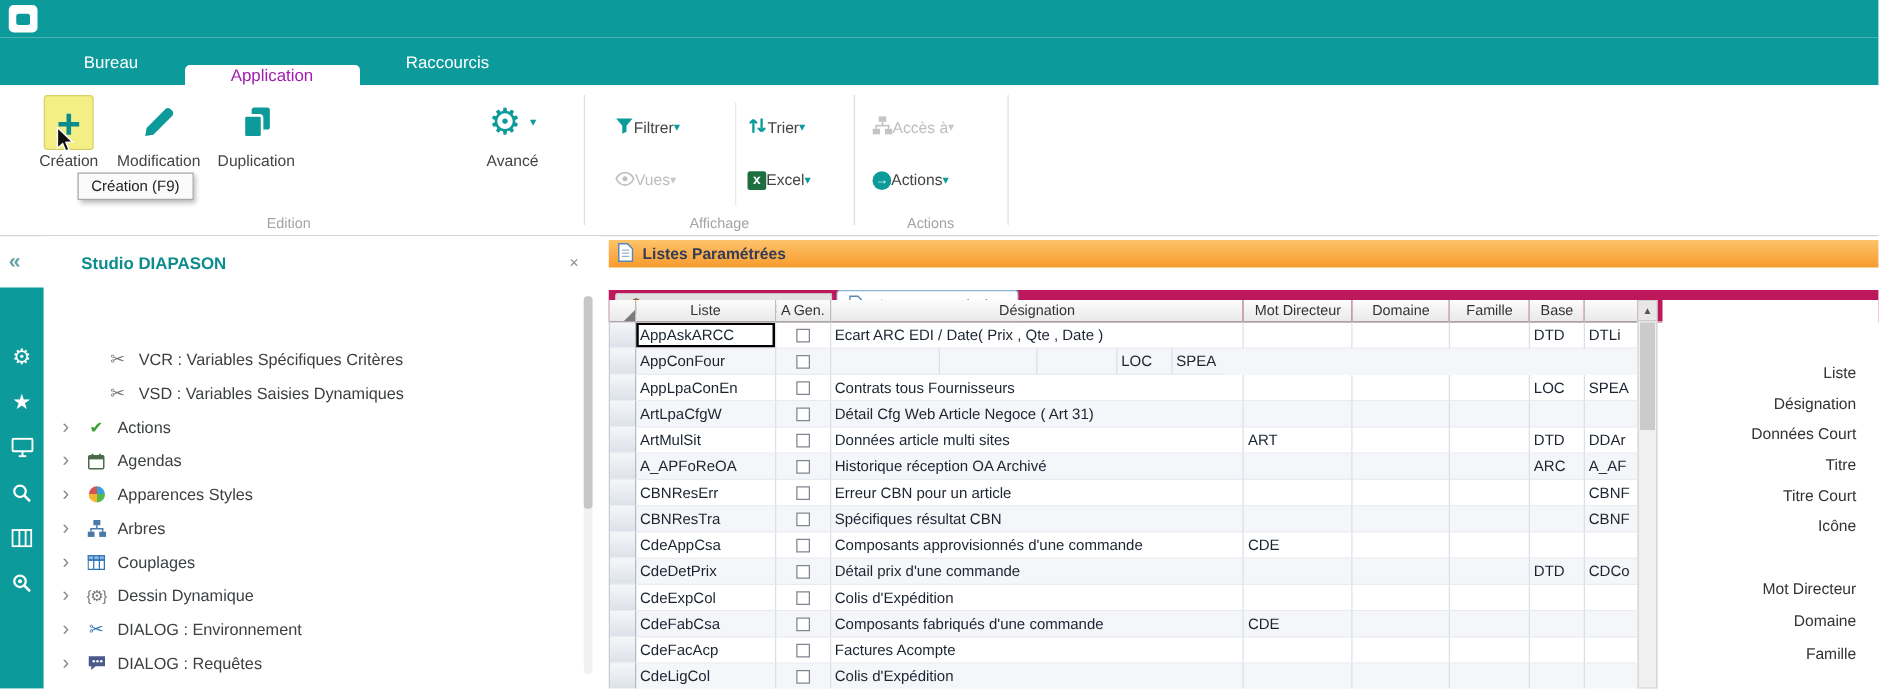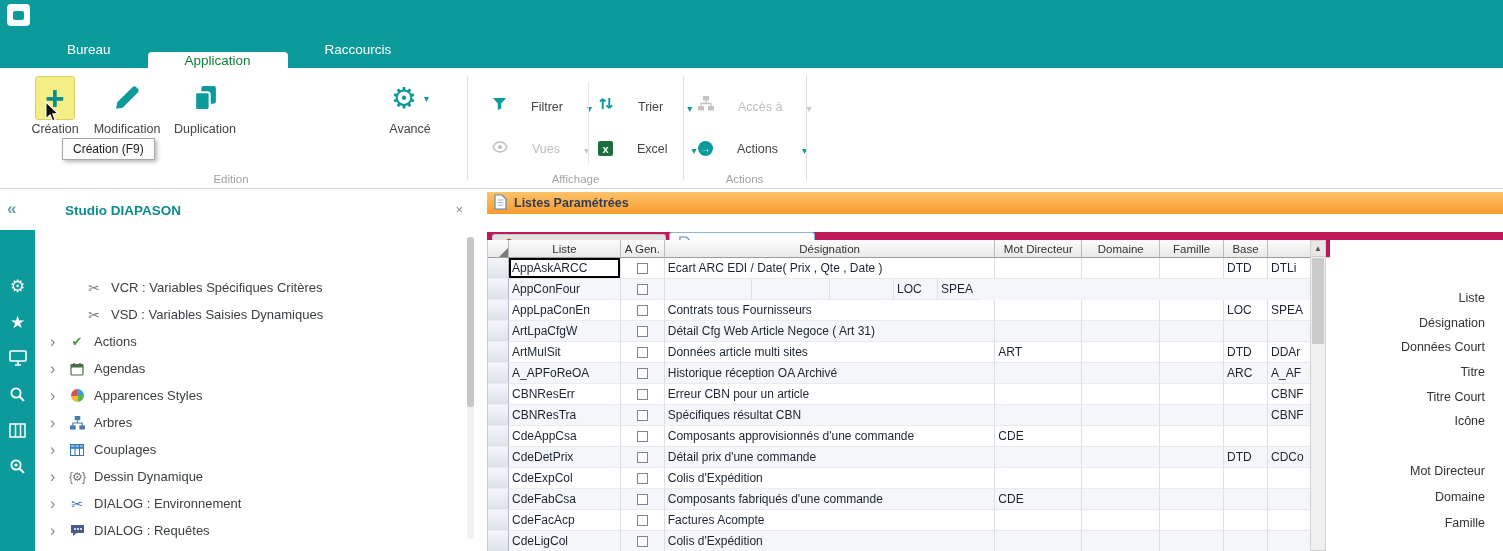--- a/index.html
+++ b/index.html
@@ -8,32 +8,32 @@
   .screen{position:relative;width:1503px;height:551px;background:#fff;overflow:hidden;color:#333;font-size:13px}
 
   
   .titlebar{position:absolute;left:0;top:0;width:100%;height:30px;background:#0d9a9b}
   .app-badge{position:absolute;left:7px;top:4px;width:23px;height:22px;background:#fff;border-radius:4px;display:flex;align-items:center;justify-content:center}
   .badge-bar{width:11px;height:9px;border-radius:2px;background:#0d9a9b}
 
   
   .tabstrip{position:absolute;left:0;top:30px;width:100%;height:38px;background:#0d9a9b;display:flex;align-items:stretch;padding-left:30px}
   .rtab{color:#fff;font-weight:normal;font-size:13.5px;display:flex;align-items:center;padding:0 37px;cursor:default}
-  .rtab.active{background:#fff;color:#15803d;border-radius:4px 4px 0 0;margin-top:22px}
+  .rtab.active{background:#fff;color:#a21caf;border-radius:4px 4px 0 0;margin-top:22px}
 
   
   .ribbon{position:absolute;left:0;top:68px;width:100%;height:121px;background:#fff;border-bottom:1px solid #d5d5d5}
   .big-btn{position:absolute;top:8px;width:80px;display:flex;flex-direction:column;align-items:center;gap:3px}
   .big-icon{height:44px;display:flex;align-items:center;justify-content:center;gap:7px}
   .big-icon.hl{background:#f3ef86;border:1px solid #d9d064;border-radius:3px;padding:1px 9px}
   .big-label{font-size:12.5px;color:#444;line-height:13px;text-align:center}
   .plus{font-size:33px;font-weight:bold;color:#0b8b8b;line-height:33px}
   .gear-glyph{font-size:29px;color:#0d9a9b;line-height:30px}
   .caret{color:#0d9a9b;font-size:10px}
-  .sm-btn{position:absolute;display:flex;align-items:flex-end;gap:24px;font-size:12.5px;color:#444;height:24px}
+  .sm-btn{position:absolute;display:flex;align-items:center;gap:0;font-size:12.5px;color:#444;height:24px}
   .sm-btn.disabled{color:#bdbdbd}
   .sm-btn.disabled .caret{color:#c8c8c8}
   .group-label{position:absolute;bottom:3px;text-align:center;font-size:11.5px;color:#a3a3a3}
   .vsep{position:absolute;top:8px;bottom:8px;width:1px;background:#dedede}
   .excel-ico{width:15px;height:15px;background:#1d6f42;border-radius:2px;color:#fff;font-weight:bold;font-size:11px;display:flex;align-items:center;justify-content:center}
   .act-ico{width:15px;height:15px;border-radius:50%;background:#0d9a9b;color:#fff;font-size:10px;font-weight:bold;display:flex;align-items:center;justify-content:center}
   .tooltip{position:absolute;left:62px;top:70px;background:#fbfbfb;border:1px solid #a8a8a8;box-shadow:2px 2px 4px rgba(0,0,0,.28);padding:3px 10px;font-size:12px;color:#222;white-space:nowrap;z-index:6}
   .cursor{position:absolute;left:44px;top:33px;z-index:7}
 
   

